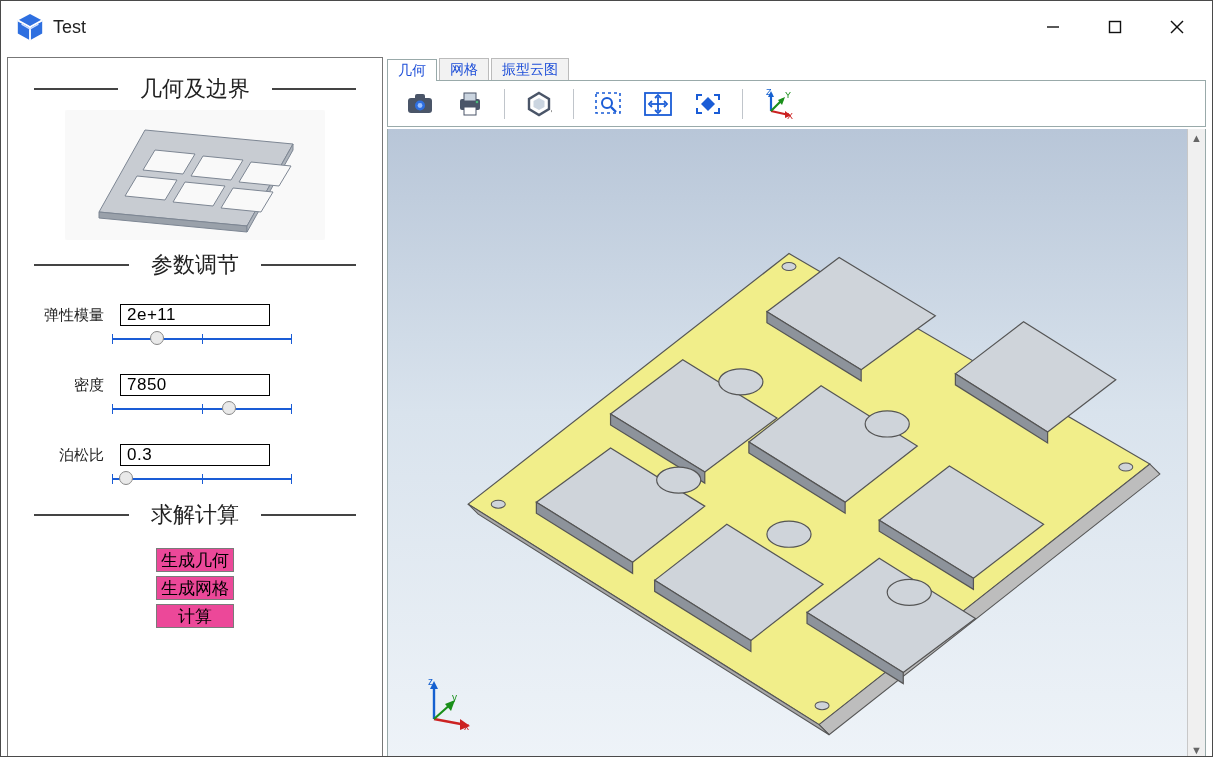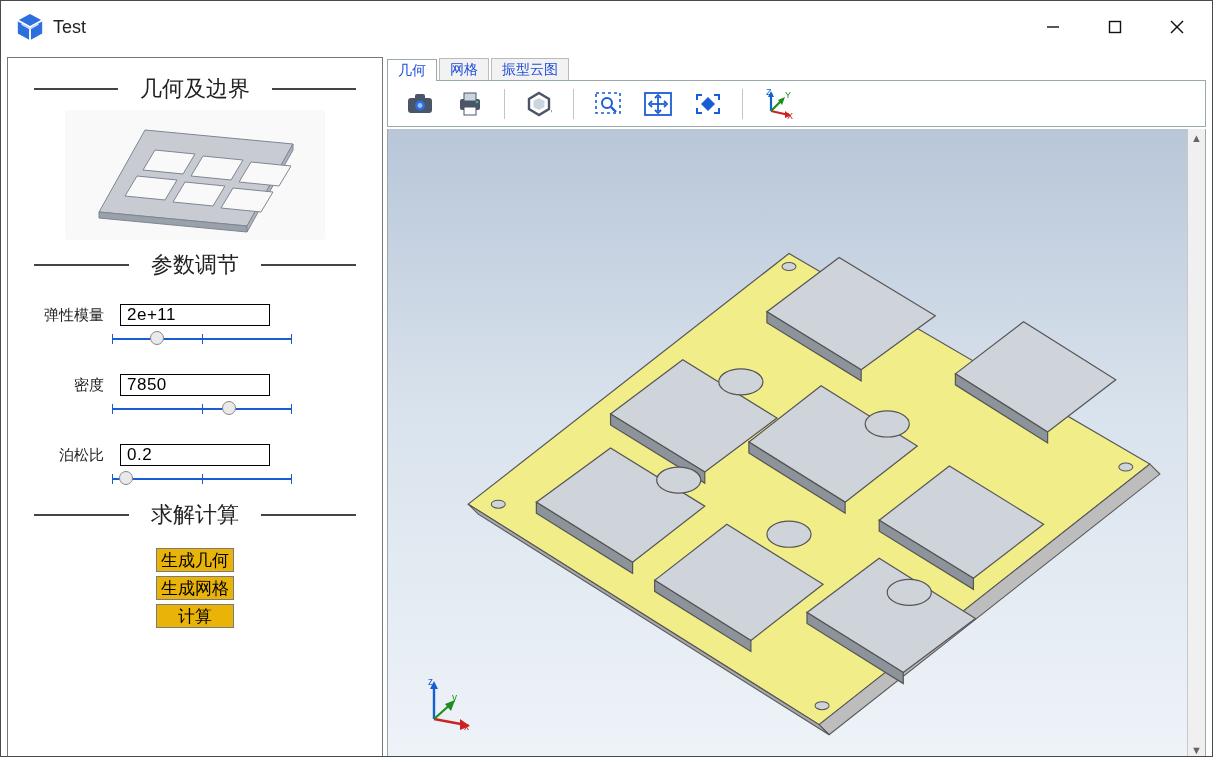--- a/index.html
+++ b/index.html
@@ -32,21 +32,21 @@
   .prm-row { display:flex; align-items:center; gap:16px; }
   .prm-lab { width:70px; text-align:right; font-size:15px; color:#222; }
   .prm-field { width:150px; height:22px; border:1px solid #000; font-family:inherit; font-size:17px; padding:0 6px; background:#fff; overflow:hidden;
                display:flex; align-items:center; letter-spacing:0.5px; }
   .prm-slider { position:relative; width:180px; height:22px; margin:2px 0 0 78px; }
   .prm-slider .track { position:absolute; left:0; right:0; top:10px; height:2px; background:#1a5cd6; }
   .prm-slider .tick  { position:absolute; top:6px; width:1px; height:10px; background:#1a5cd6; }
   .prm-slider .thumb-dot { position:absolute; top:3px; width:14px; height:14px; border-radius:50%; background:#e9e9e9; border:1px solid #888; transform:translateX(-50%); }
 
   .btn-col { display:flex; flex-direction:column; align-items:center; gap:4px; margin-top:18px; }
-  .pbtn { width:78px; height:24px; background:#eab308; border:1px solid #7a7a7a; font-size:17px;
+  .pbtn { width:78px; height:24px; background:#ec4899; border:1px solid #7a7a7a; font-size:17px;
           display:flex; align-items:center; justify-content:center; overflow:hidden; white-space:nowrap; }
 
   
   .mainpane { flex:1 1 auto; height:100%; margin:4px 6px 4px 2px; position:relative; }
   .tabs { height:24px; display:flex; align-items:flex-end; border-bottom:1px solid #9aa; }
   .tab  { height:22px; padding:0 10px; font-size:14px; color:#1d4ed8; border:1px solid #bbb; border-bottom:none;
           background:#f2f2f2; margin-right:2px; display:flex; align-items:center; }
   .tab.active { background:#fff; border-color:#9aa; position:relative; top:1px; }
 
   .toolbar { height:46px; border:1px solid #9aa; border-top:none; display:flex; align-items:center; gap:10px; padding:0 12px; }
@@ -157,21 +157,21 @@
         <div class="tick" style="left:0"></div>
           <div class="tick" style="left:50%"></div>
           <div class="tick" style="right:0"></div>
         <div class="thumb-dot" style="left:65%"></div>
       </div>
     </div>
 
     <div class="prm">
       <div class="prm-row">
         <div class="prm-lab">泊松比</div>
-        <div class="prm-field">0.2</div>
+        <div class="prm-field">0.3</div>
       </div>
       <div class="prm-slider">
         <div class="track"></div>
         <div class="tick" style="left:0"></div>
           <div class="tick" style="left:50%"></div>
           <div class="tick" style="right:0"></div>
         <div class="thumb-dot" style="left:8%"></div>
       </div>
     </div>
 

